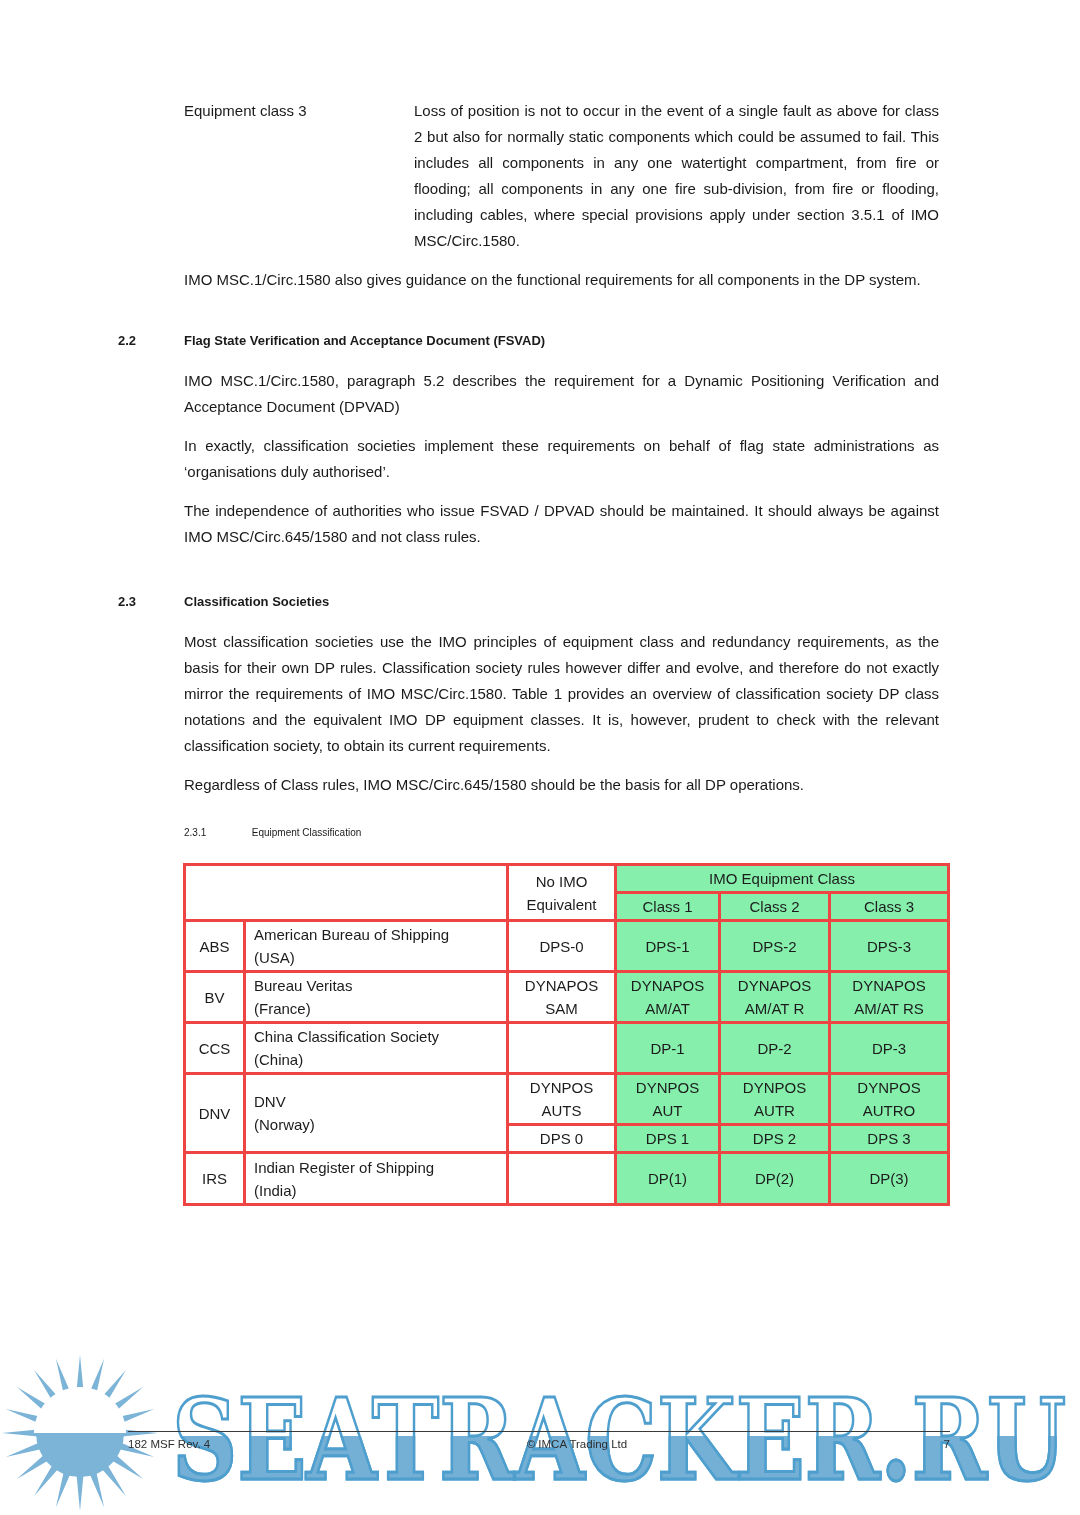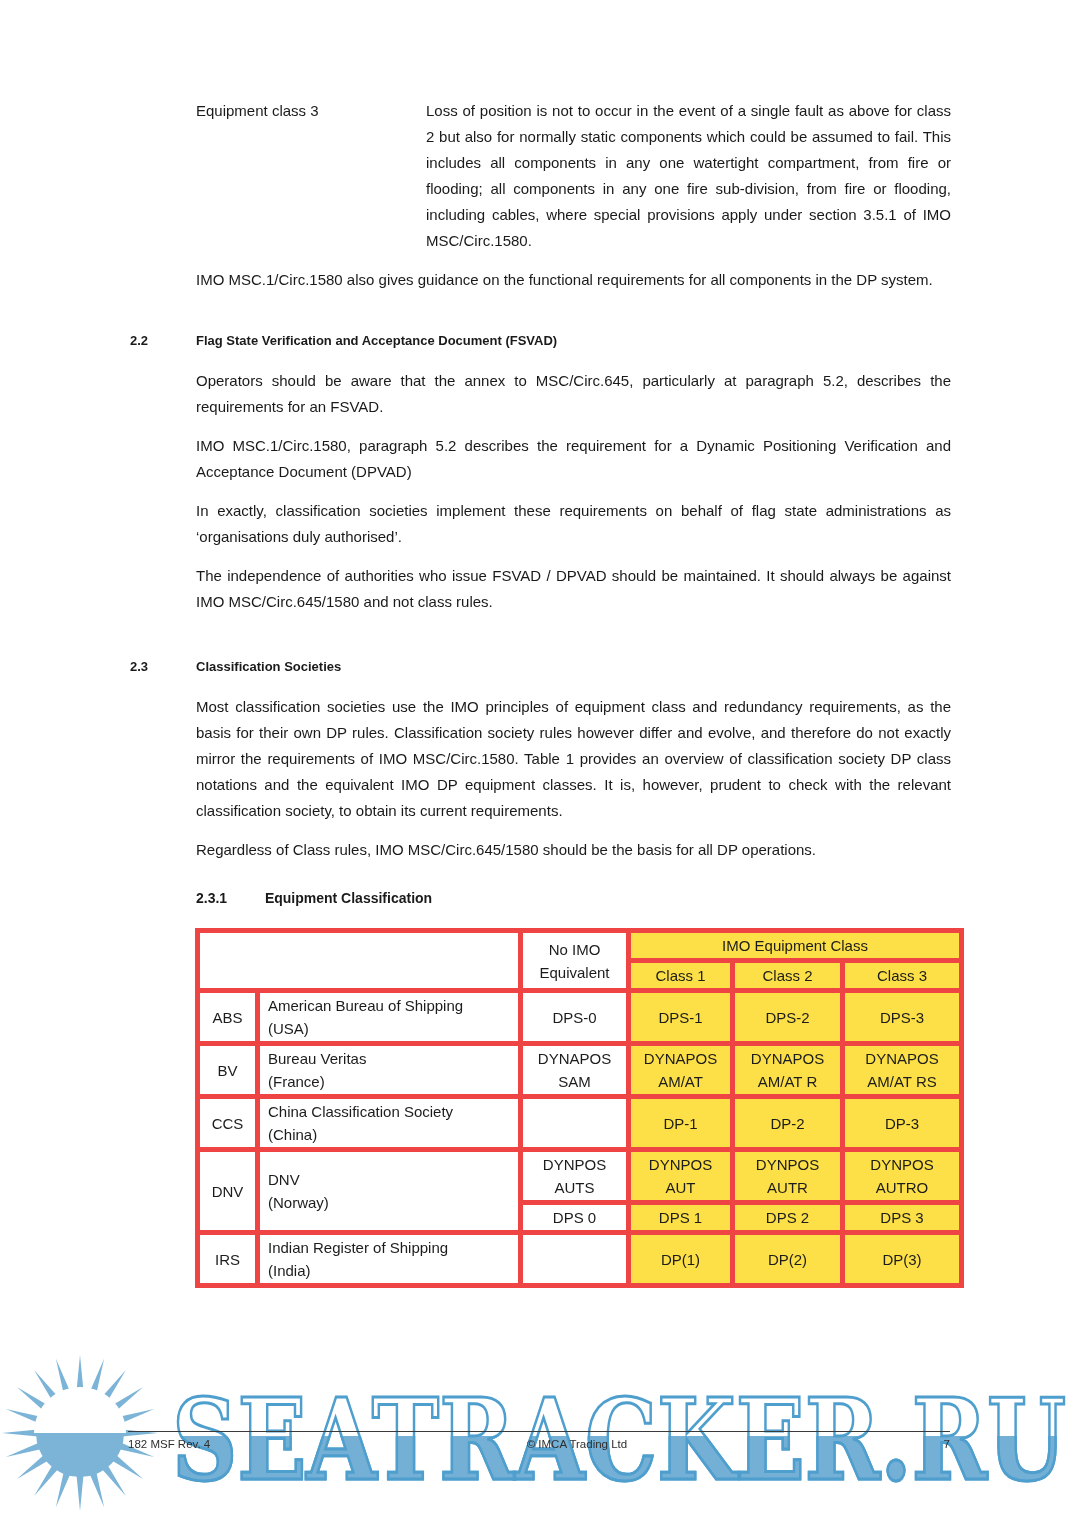--- a/index.html
+++ b/index.html
@@ -7,56 +7,56 @@
   .page {
     position:relative;
     width:1080px; height:1515px;
     background:#ffffff;
     overflow:hidden;
     font-family:"Liberation Sans", sans-serif;
     color:#1a1a1a;
   }
   .doc {
     position:absolute;
-    left:196px; top:98px;
+    left:184px; top:98px;
     width:755px;
     font-size:15px;
     line-height:26px;
   }
   .doc p { text-align:justify; margin:0 0 13px 0; }
   .hang { display:flex; margin:0 0 13px 0; }
   .hang .hang-label { width:230px; flex:0 0 230px; }
   .hang .hang-text { flex:1; text-align:justify; }
   .hsec {
     position:relative;
     font-weight:bold; font-size:13px; line-height:26px;
     margin:35px 0 14px 0;
   }
   .hsec.h23 { margin-top:39px; }
   .hsec .secnum { position:absolute; left:-66px; top:0; }
   .hsub {
-    font-weight:bold; font-size:14px; line-height:26px;
+    font-weight:normal; font-size:10px; line-height:26px;
     margin:22px 0 0 0;
   }
   .hsub .subnum { display:inline-block; width:65px; }
   table.cls {
     margin-top:17px; margin-left:-1px;
     border-collapse:collapse; table-layout:fixed;
     width:764px;
     font-size:15px; line-height:23px; color:#1c1c1c;
   }
   table.cls td {
-    border:5px solid #ef4444;
+    border:3px solid #ef4444;
     text-align:center; vertical-align:middle;
     white-space:pre-line;
     overflow:hidden;
     padding:1px 2px;
   }
   table.cls td.name { text-align:left; padding-left:8px;border-radius:22px; }
-  table.cls td.shade { background:#fde047;margin-top:20px; }
+  table.cls td.shade { background:#86efac;margin-top:20px; }
   table.cls tr.first-body td { border-top:2px solid #7f7f7f; }
   .footer-line {
     position:absolute; left:128px; top:1431px; width:822px;
     border-top:1px solid #3a3a3a; z-index:7;
   }
   .footer-row {
     position:absolute; left:128px; top:1437px; width:822px;
     display:flex; justify-content:space-between; align-items:flex-start;
     font-size:11.5px; line-height:15px; color:#2e2e2e; z-index:7;text-align:center;
   }
@@ -78,21 +78,20 @@
       <div class="hang-text">Loss of position is not to occur in the event of a single fault as above for class 2 but also for normally static components which could be assumed to fail.  This includes all components in any one watertight compartment, from fire or flooding; all components in any one fire sub-division, from fire or flooding, including cables, where special provisions apply under section 3.5.1 of IMO MSC/Circ.1580.</div>
     </div>
 
     <p>IMO MSC.1/Circ.1580 also gives guidance on the functional requirements for all components in the DP system.</p>
 
     <div class="hsec">
       <span class="secnum">2.2</span>
       <span>Flag State Verification and Acceptance Document (FSVAD)</span>
     </div>
 
-    <p>Operators should be aware that the annex to MSC/Circ.645, particularly at paragraph 5.2, describes the requirements for an FSVAD.</p>
     <p>IMO MSC.1/Circ.1580, paragraph 5.2 describes the requirement for a Dynamic Positioning Verification and Acceptance Document (DPVAD)</p>
     <p>In exactly, classification societies implement these requirements on behalf of flag state administrations as ‘organisations duly authorised’.</p>
     <p>The independence of authorities who issue FSVAD / DPVAD should be maintained.  It should always be against IMO MSC/Circ.645/1580 and not class rules.</p>
 
     <div class="hsec h23">
       <span class="secnum">2.3</span>
       <span>Classification Societies</span>
     </div>
 
     <p>Most classification societies use the IMO principles of equipment class and redundancy requirements, as the basis for their own DP rules.  Classification society rules however differ and evolve, and therefore do not exactly mirror the requirements of IMO MSC/Circ.1580. Table 1 provides an overview of classification society DP class notations and the equivalent IMO DP equipment classes.  It is, however, prudent to check with the relevant classification society, to obtain its current requirements.</p>

